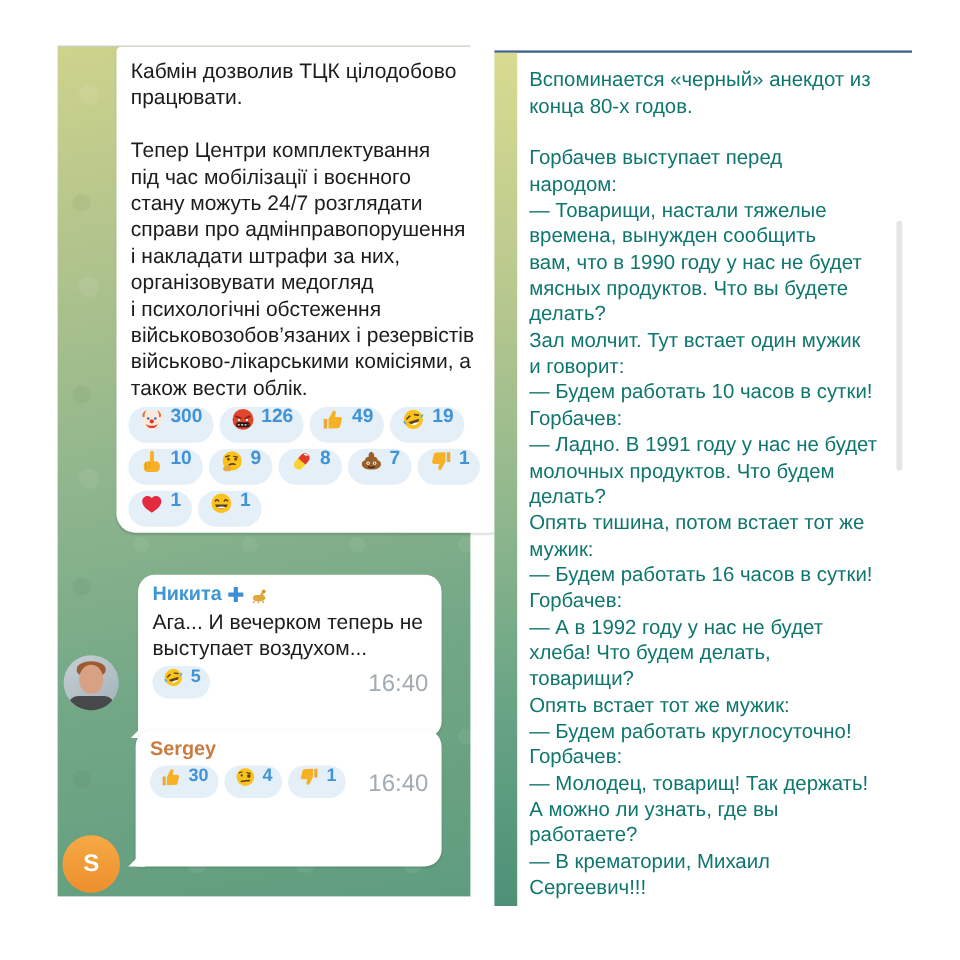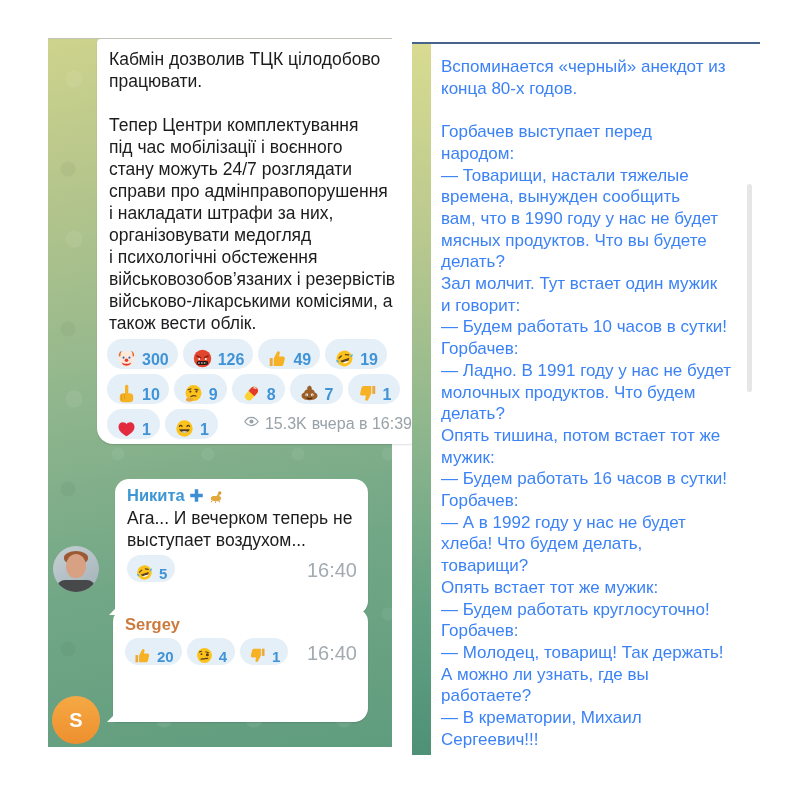--- a/index.html
+++ b/index.html
@@ -14,21 +14,21 @@
       radial-gradient(circle 8px at 20px 130px, rgba(0,0,0,.04) 7px, transparent 8px),
       linear-gradient(168deg,#ced38c 0%,#b2c48c 22%,#8eb58d 48%,#72a786 72%,#5f9c7e 100%);
     background-size:90px 160px,90px 160px,90px 160px,100% 100%;
     border-top:1px solid #bfc3b8;}
 
   .post-bubble{position:absolute;left:9px;top:0;width:327px;height:405px;background:#fff;
     border-radius:4px 4px 16px 16px;box-shadow:0 1px 1.5px rgba(0,0,0,.12);margin-left:40px;}
   .post-text{padding:9px 10px 0 12px;font-size:17.5px;line-height:22px;color:#1c1c1e;
     white-space:pre-line;}
   .reactions{display:flex;flex-wrap:wrap;gap:5px;margin:5px 8px 0 10px;}
-  .pill{display:inline-flex;align-items:flex-end;gap:5px;height:30px;border-radius:15px;
+  .pill{display:inline-flex;align-items:flex-start;gap:5px;height:30px;border-radius:15px;
     background:#e5eff8;padding:0 9px;}
   .pill .remoji{width:21px;height:21px;display:inline-flex;}
   .pill .remoji svg{width:21px;height:21px;}
   .pill .rcount{font-size:16px;font-weight:bold;color:#3f93d6;}
   .pill.sm{height:27px;padding:0 8px;border-radius:14px;}
   .pill.sm .remoji,.pill.sm .remoji svg{width:19px;height:19px;}
   .pill.sm .rcount{font-size:15px;}
   .post-meta{position:absolute;right:12px;bottom:10px;display:flex;align-items:center;gap:5px;
     color:#98a2a8;font-size:16px;}
   .post-meta svg{width:17px;height:17px;}
@@ -64,21 +64,21 @@
     background:linear-gradient(180deg,#f5a944 0%,#ee8f2e 100%);
     display:flex;align-items:center;justify-content:center;
     color:#fff;font-size:20px;font-weight:bold;}
 
   
   .right-panel{position:absolute;left:412px;top:42px;width:348px;height:711px;background:#fff;
     border-top:2px solid #47648a;}
   .green-strip{position:absolute;left:0;top:0;width:19px;height:100%;
     background:linear-gradient(180deg,#d8db90 0%,#b8c88e 28%,#8db68d 55%,#63a183 80%,#4e9177 100%);}
   .note-text{position:absolute;left:29px;top:12px;width:312px;
-    font-size:17px;line-height:21.7px;color:#3b82f6;white-space:pre-line;}
+    font-size:17px;line-height:21.7px;color:#0f766e;white-space:pre-line;}
   .scrollbar-thumb{position:absolute;left:335px;top:140px;width:5px;height:208px;
     border-radius:3px;background:#e6e6e6;}
 </style>
 </head>
 <body>
 
 <div class="canvas">
 
   <section class="left-panel">
 
@@ -221,28 +221,20 @@
               <svg viewBox="0 0 20 20">
                 <circle cx="10" cy="10" r="7.8" fill="#fcc21c"></circle>
                 <path d="M5.2 8.1c.5-1.3 2-1.3 2.5 0M12.3 8.1c.5-1.3 2-1.3 2.5 0" stroke="#593f1d" stroke-width="1.2" stroke-linecap="round" fill="none"></path>
                 <path d="M4.9 10.8c1.5 4.6 8.7 4.6 10.2 0z" fill="#593f1d"></path>
                 <path d="M6.4 13.3c2.2 1 5 1 7.2 0-2.2-1-5-1-7.2 0z" fill="#fff"></path>
               </svg>
             </span>
             <span class="rcount">1</span>
           </span>
         </div>
-      <div class="post-meta">
-        <span><svg viewBox="0 0 20 20">
-              <path d="M10 5.2C5.8 5.2 2.9 8.9 2.2 10c.7 1.1 3.6 4.8 7.8 4.8s7.1-3.7 7.8-4.8c-.7-1.1-3.6-4.8-7.8-4.8z" fill="none" stroke="#98a2a8" stroke-width="1.5"></path>
-              <circle cx="10" cy="10" r="2.4" fill="#98a2a8"></circle>
-            </svg></span>
-        <span>15.3K</span>
-        <span>вчера в 16:39</span>
-      </div>
     </div>
 
 
     <div class="reply-bubble reply-nikita">
       <div class="author-row">
         <span style="color: rgb(62, 150, 212);">Никита</span>
         <span class="author-badge">
             <svg viewBox="0 0 12 12">
               <path d="M4.6 1h2.8v3.6H11v2.8H7.4V11H4.6V7.4H1V4.6h3.6z" fill="#3d8fd1"></path>
             </svg>
@@ -290,21 +282,21 @@
       </div>
       <div class="reply-footer">
         <div class="reactions">
             <span class="pill sm">
               <span class="remoji">
                 <svg viewBox="0 0 20 20">
                   <path d="M2.6 9.6h2.8v7.6H2.6z" fill="#eda83c"></path>
                   <path d="M6.4 17.2V9.9l3.1-6c.3-.6 1-.9 1.6-.7.8.2 1.3 1 1.1 1.8l-.8 3h4c1.1 0 1.9 1.1 1.6 2.1l-1.3 5.3c-.3 1-1.2 1.7-2.2 1.7z" fill="#f7b125"></path>
                 </svg>
               </span>
-              <span class="rcount">20</span>
+              <span class="rcount">30</span>
             </span>
             <span class="pill sm">
               <span class="remoji">
                 <svg viewBox="0 0 20 20">
                   <circle cx="10" cy="10" r="7.8" fill="#fcc21c"></circle>
                   <circle cx="6.8" cy="8.6" r="1" fill="#593f1d"></circle>
                   <circle cx="13" cy="9.2" r="1.6" fill="#593f1d"></circle>
                   <path d="M4.6 6.4l2.4-.8M11.3 6.1l3 .9" stroke="#593f1d" stroke-width="1.1" stroke-linecap="round" fill="none"></path>
                   <path d="M6.4 13.9c1.2-1.2 2.3.6 3.5-.4s2.3.4 3.6-.6" stroke="#593f1d" stroke-width="1.3" stroke-linecap="round" fill="none"></path>
                 </svg>

